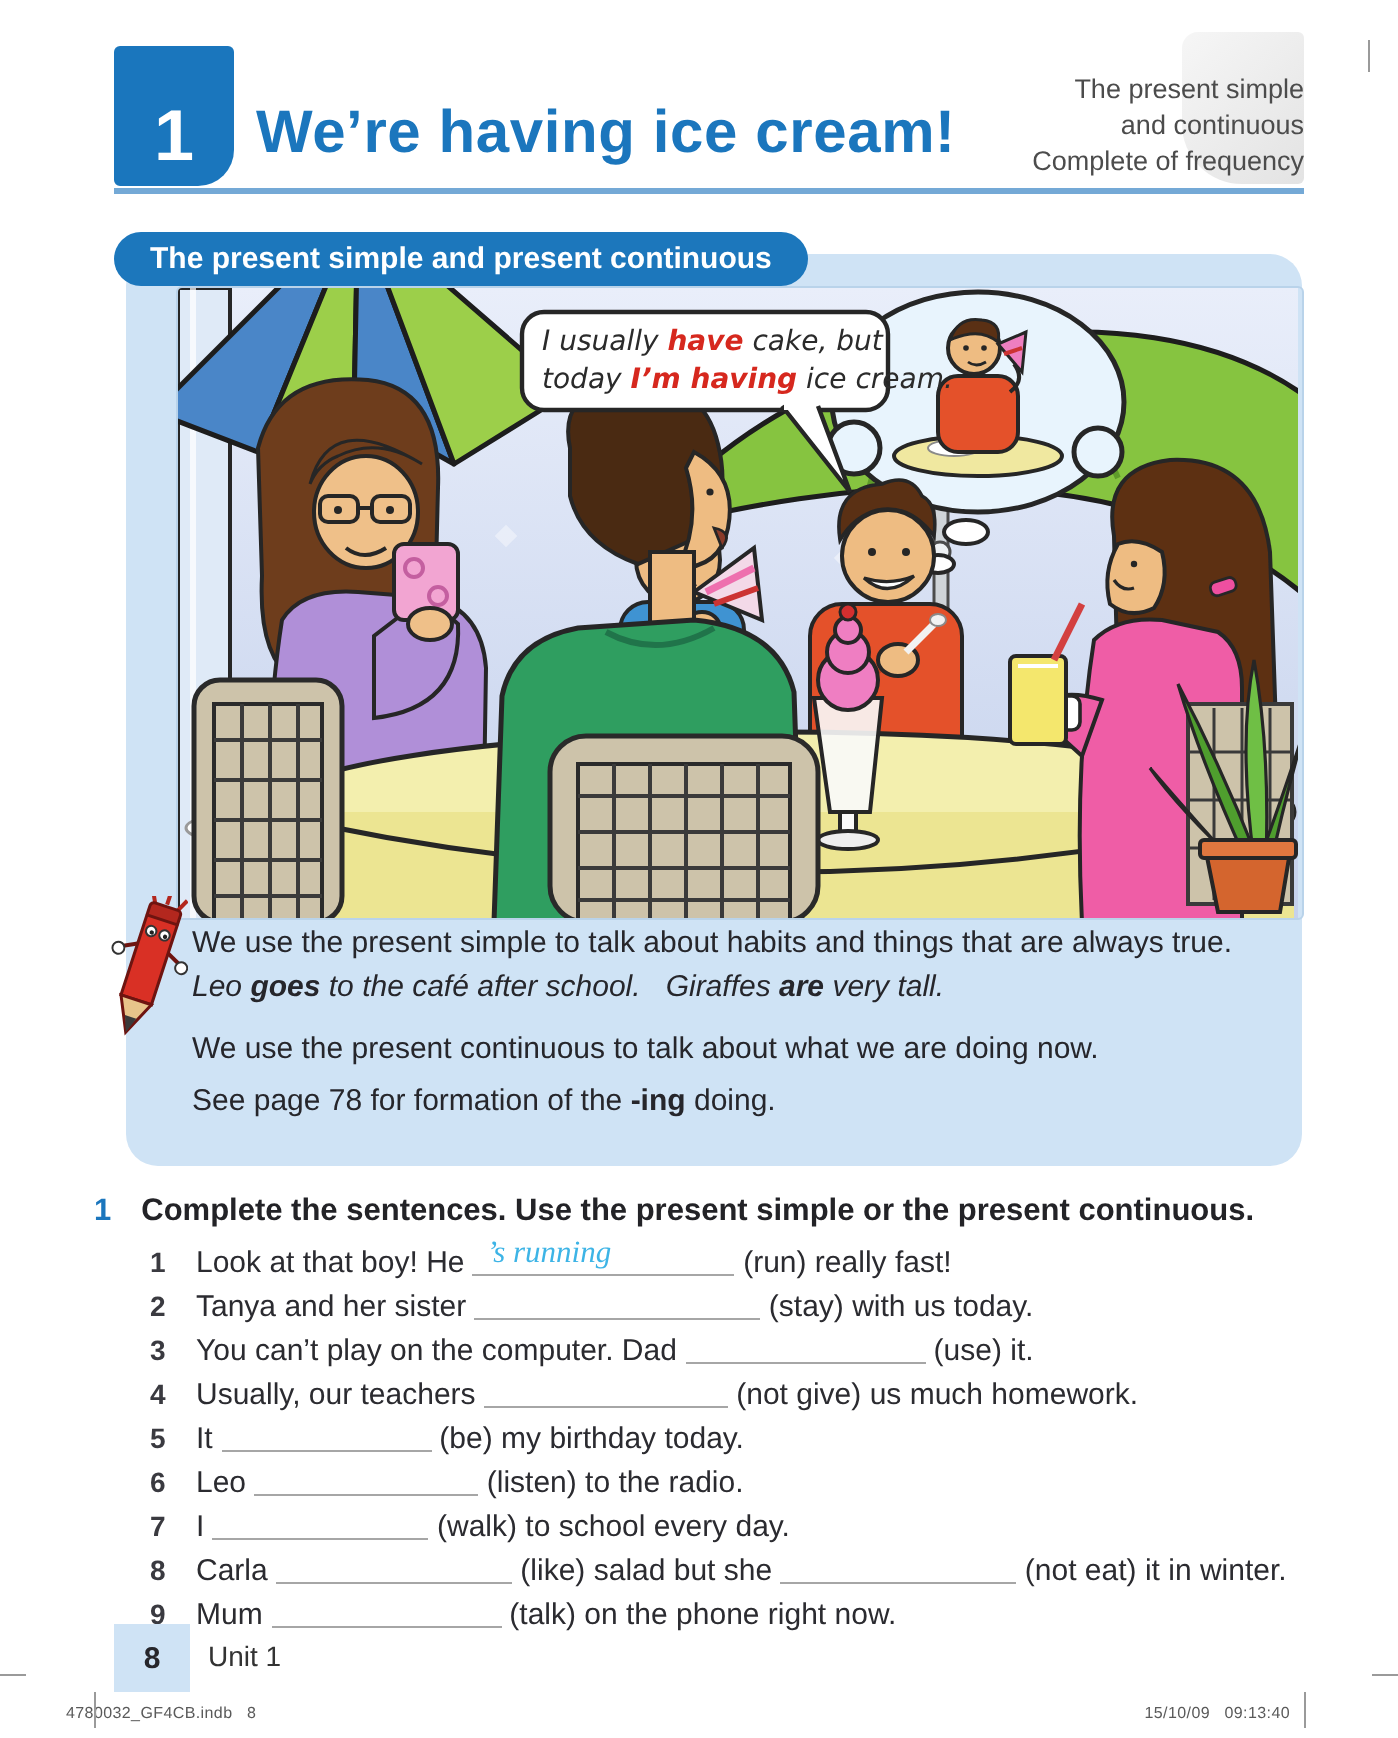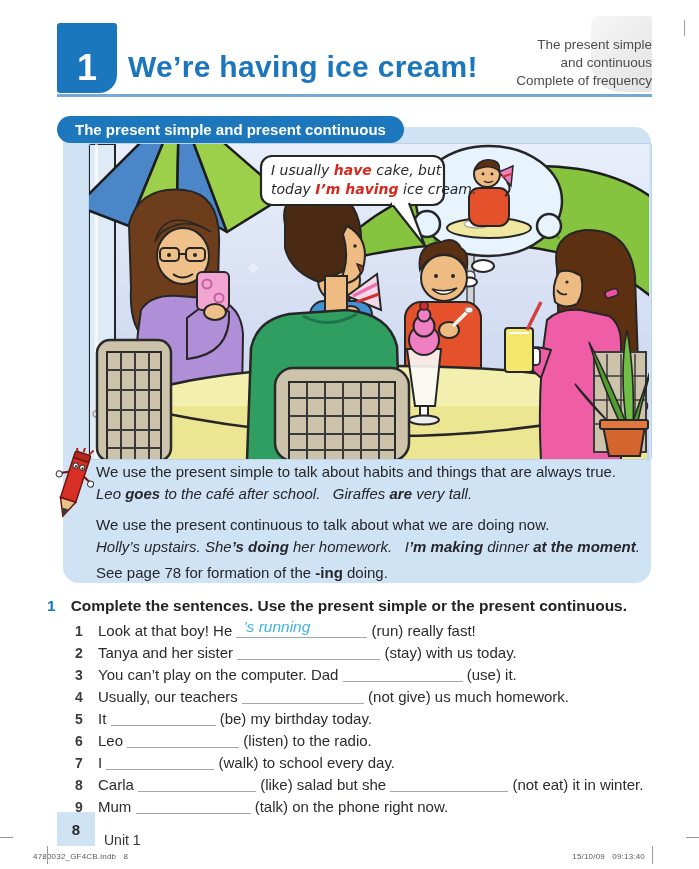--- a/index.html
+++ b/index.html
@@ -80,30 +80,30 @@
     font-weight: bold; color: #3a3a40; font-size: 14px;
   }
   .blank {
     display: inline-block; height: 15px;
     border-bottom: 1.4px solid #a6a6a6;
     vertical-align: -2px; position: relative;
   }
   .blank .ans {
     position: absolute; left: 7px; bottom: -1px; white-space: nowrap;
     color: #3db4e6; font-size: 15.5px; font-style: italic;
-    font-family: Liberation Sans, sans-serif;
+    font-family: Liberation Serif, serif;
   }
 
   
   .page-num-box {
     left: 57px; top: 812px; width: 38px; height: 34px;
     background: #cfe3f5; display: flex; align-items: center; justify-content: center;
     font-size: 15px; font-weight: bold; color: #26262b;
   }
-  .unit-label { left: 104px; top: 820px; font-size: 14px; color: #333; margin-top: 12px; }
+  .unit-label { left: 104px; top: 820px; font-size: 14px; color: #333; }
   .print-left { left: 33px; top: 852px; font-size: 8px; color: #5a5a5a; letter-spacing: .2px; }
   .print-right { right: 54px; top: 852px; font-size: 8px; color: #5a5a5a; letter-spacing: .2px; }
   .crop { background: #9a9a9a; }
 
   
   svg text { font-family: "DejaVu Sans", "Liberation Sans", sans-serif; }
   .bubble-text { font-size: 14px; font-style: italic; fill: #2b2b2b; }
   .bubble-text .hl { fill: #d6281e; font-weight: bold; }
 </style>
 </head>
@@ -343,21 +343,20 @@
     <line x1="27" y1="26" x2="35" y2="30" stroke="#6e1410" stroke-width="2"></line>
     <circle cx="35.5" cy="31" r="3" fill="#ffffff" stroke="#333" stroke-width="1"></circle>
   </g>
 </svg>
 </div>
 
 <div class="abs grammar">
   <p><span>We use the present simple to talk about habits and things that are always true.</span></p>
   <p><span class="seg-i">Leo </span><span class="seg-b seg-i">goes</span><span class="seg-i"> to the café after school.&nbsp;&nbsp; Giraffes </span><span class="seg-b seg-i">are</span><span class="seg-i"> very tall.</span></p>
   <p class="gap"><span>We use the present continuous to talk about what we are doing now.</span></p>
-  <p><span class="seg-i">Holly’s upstairs. She</span><span class="seg-b seg-i">’s doing</span><span class="seg-i"> her homework.&nbsp;&nbsp; I</span><span class="seg-b seg-i">’m making</span><span class="seg-i"> dinner </span><span class="seg-b seg-i">at the moment</span><span class="seg-i">.</span></p>
   <p class="gap-sm"><span>See page 78 for formation of the </span><span class="seg-b">-ing</span><span> doing.</span></p>
 </div>
 
 <div class="abs ex-heading">
   <span class="ex-num">1</span><span>Complete the sentences. Use the present simple or the present continuous.</span>
 </div>
 
 <div class="abs ex-items">
   <div class="ex-row"><span class="item-num">1</span><span><span>Look at that boy! He </span><span class="blank" style="width: 131px;"><span class="ans">’s running</span></span><span> (run) really fast!</span></span></div>
   <div class="ex-row"><span class="item-num">2</span><span><span>Tanya and her sister </span><span class="blank" style="width: 143px;"></span><span> (stay) with us today.</span></span></div>

